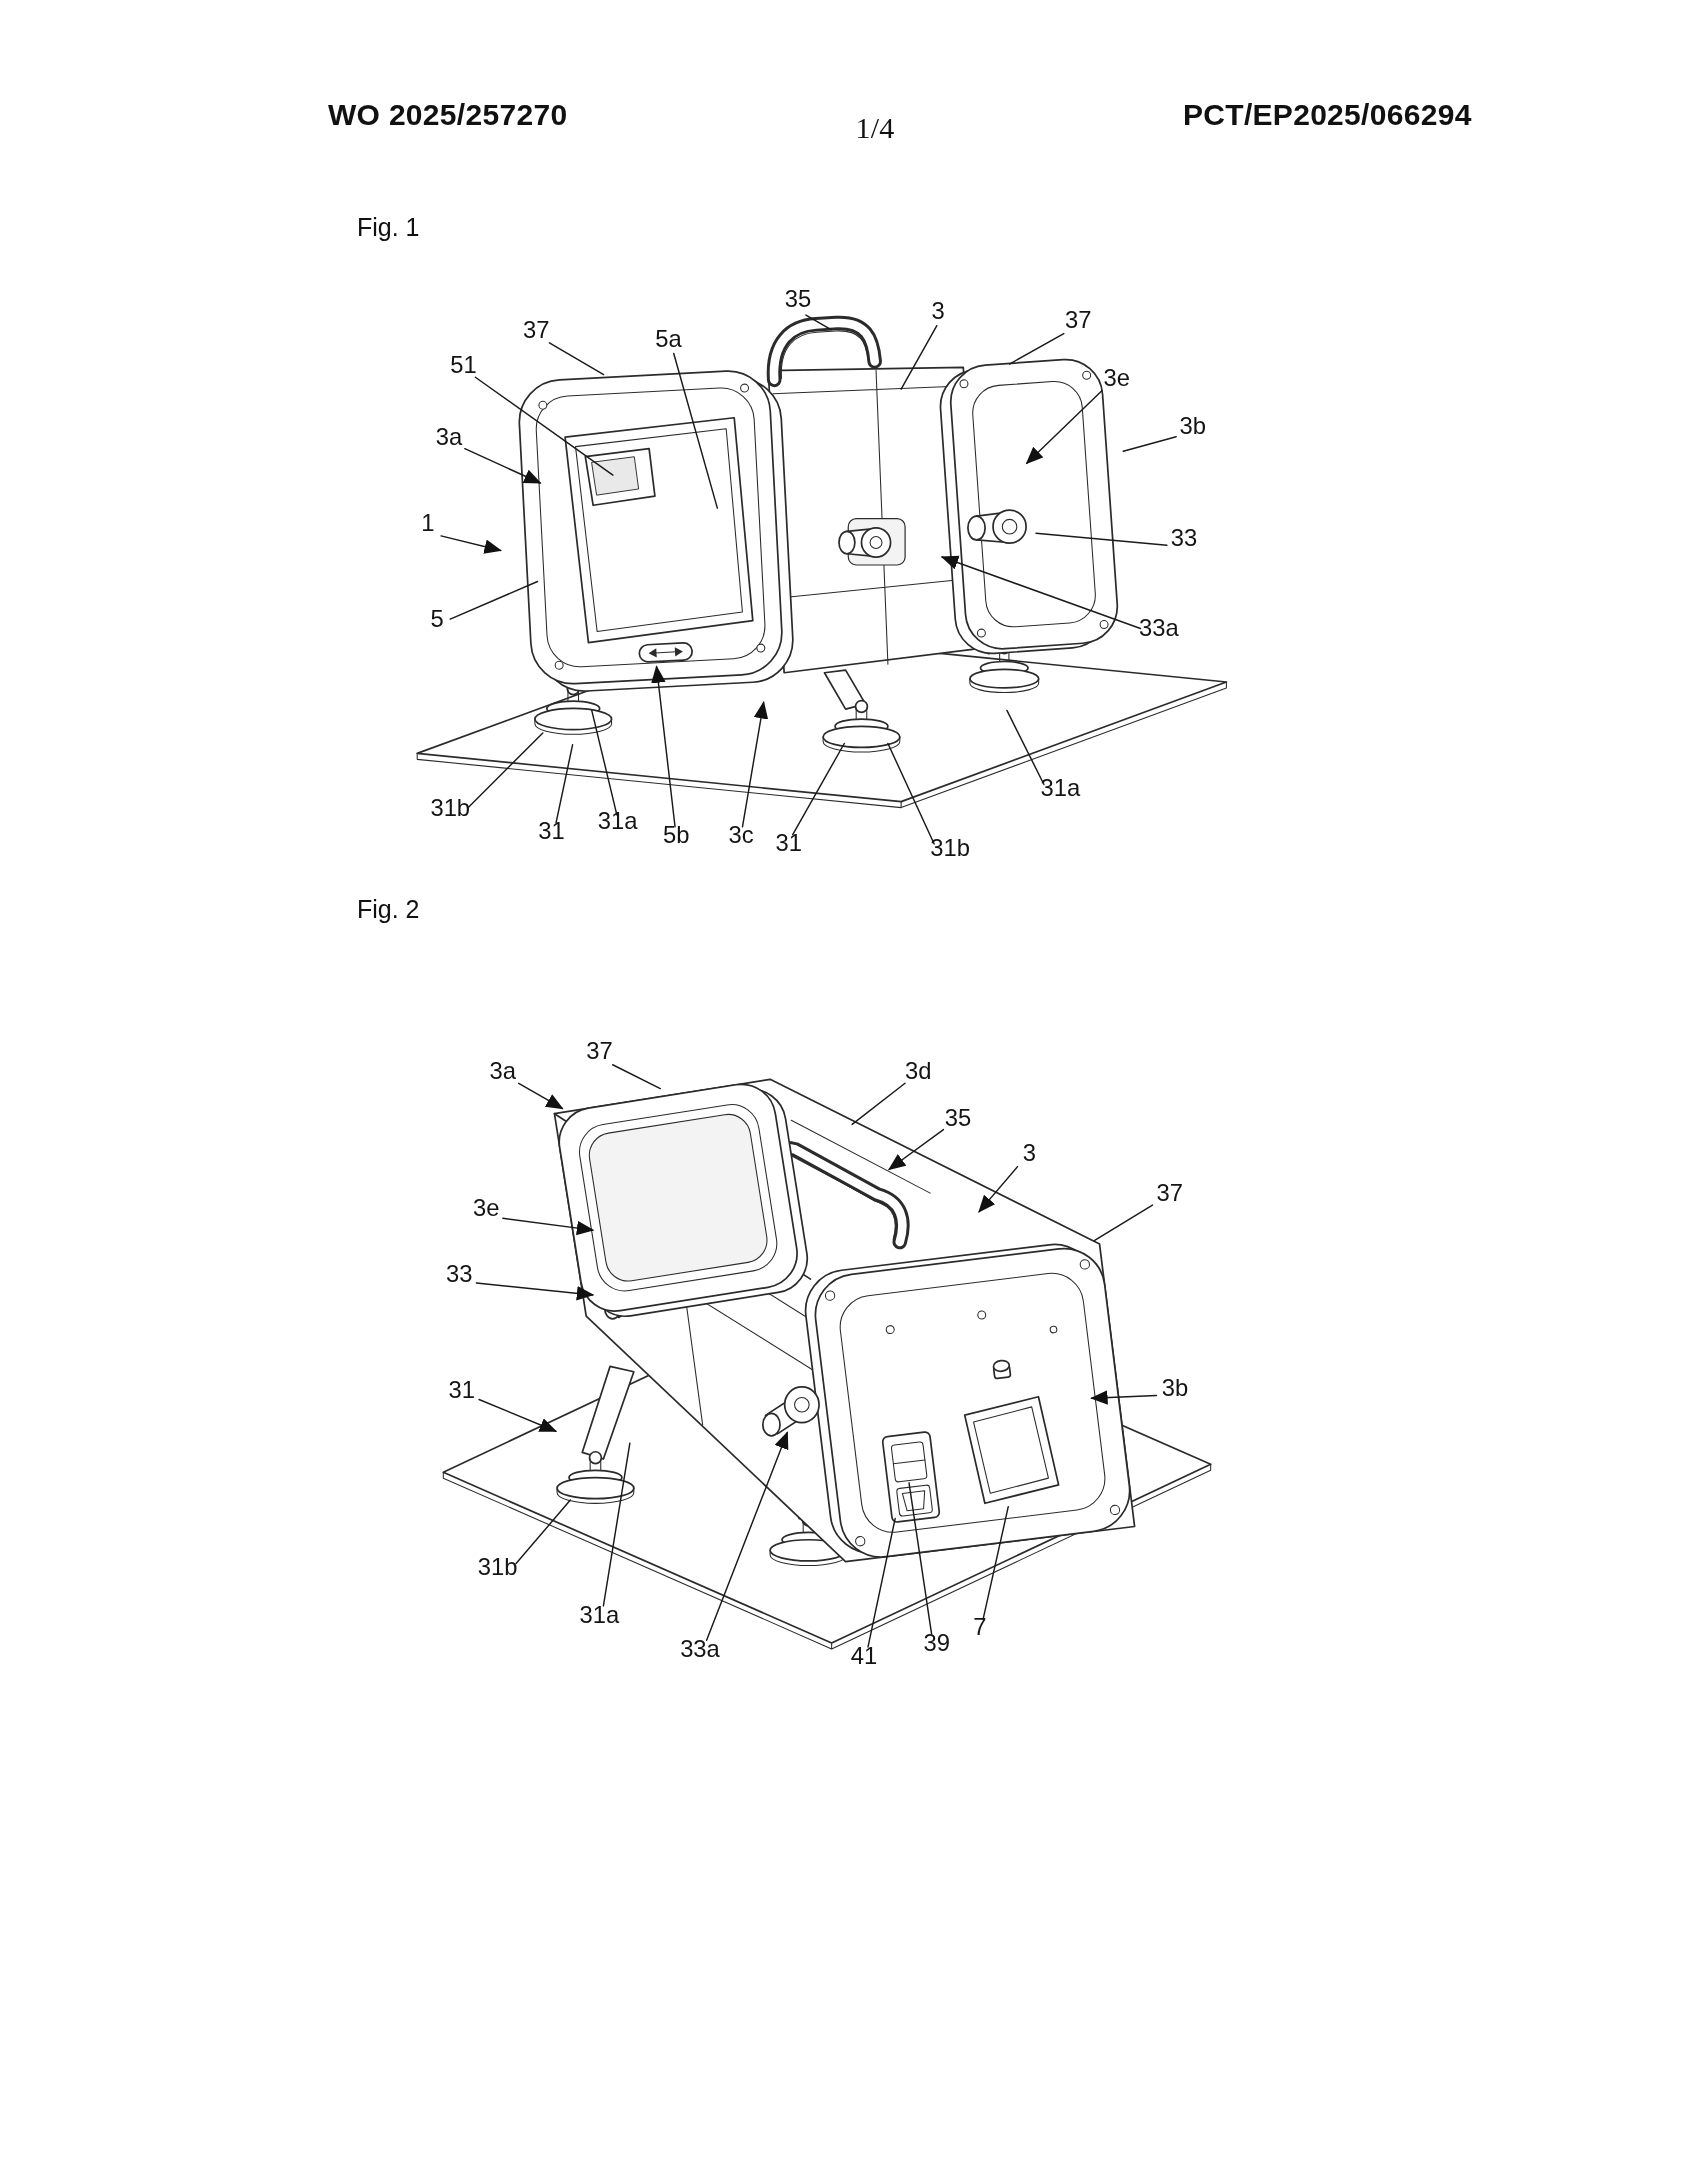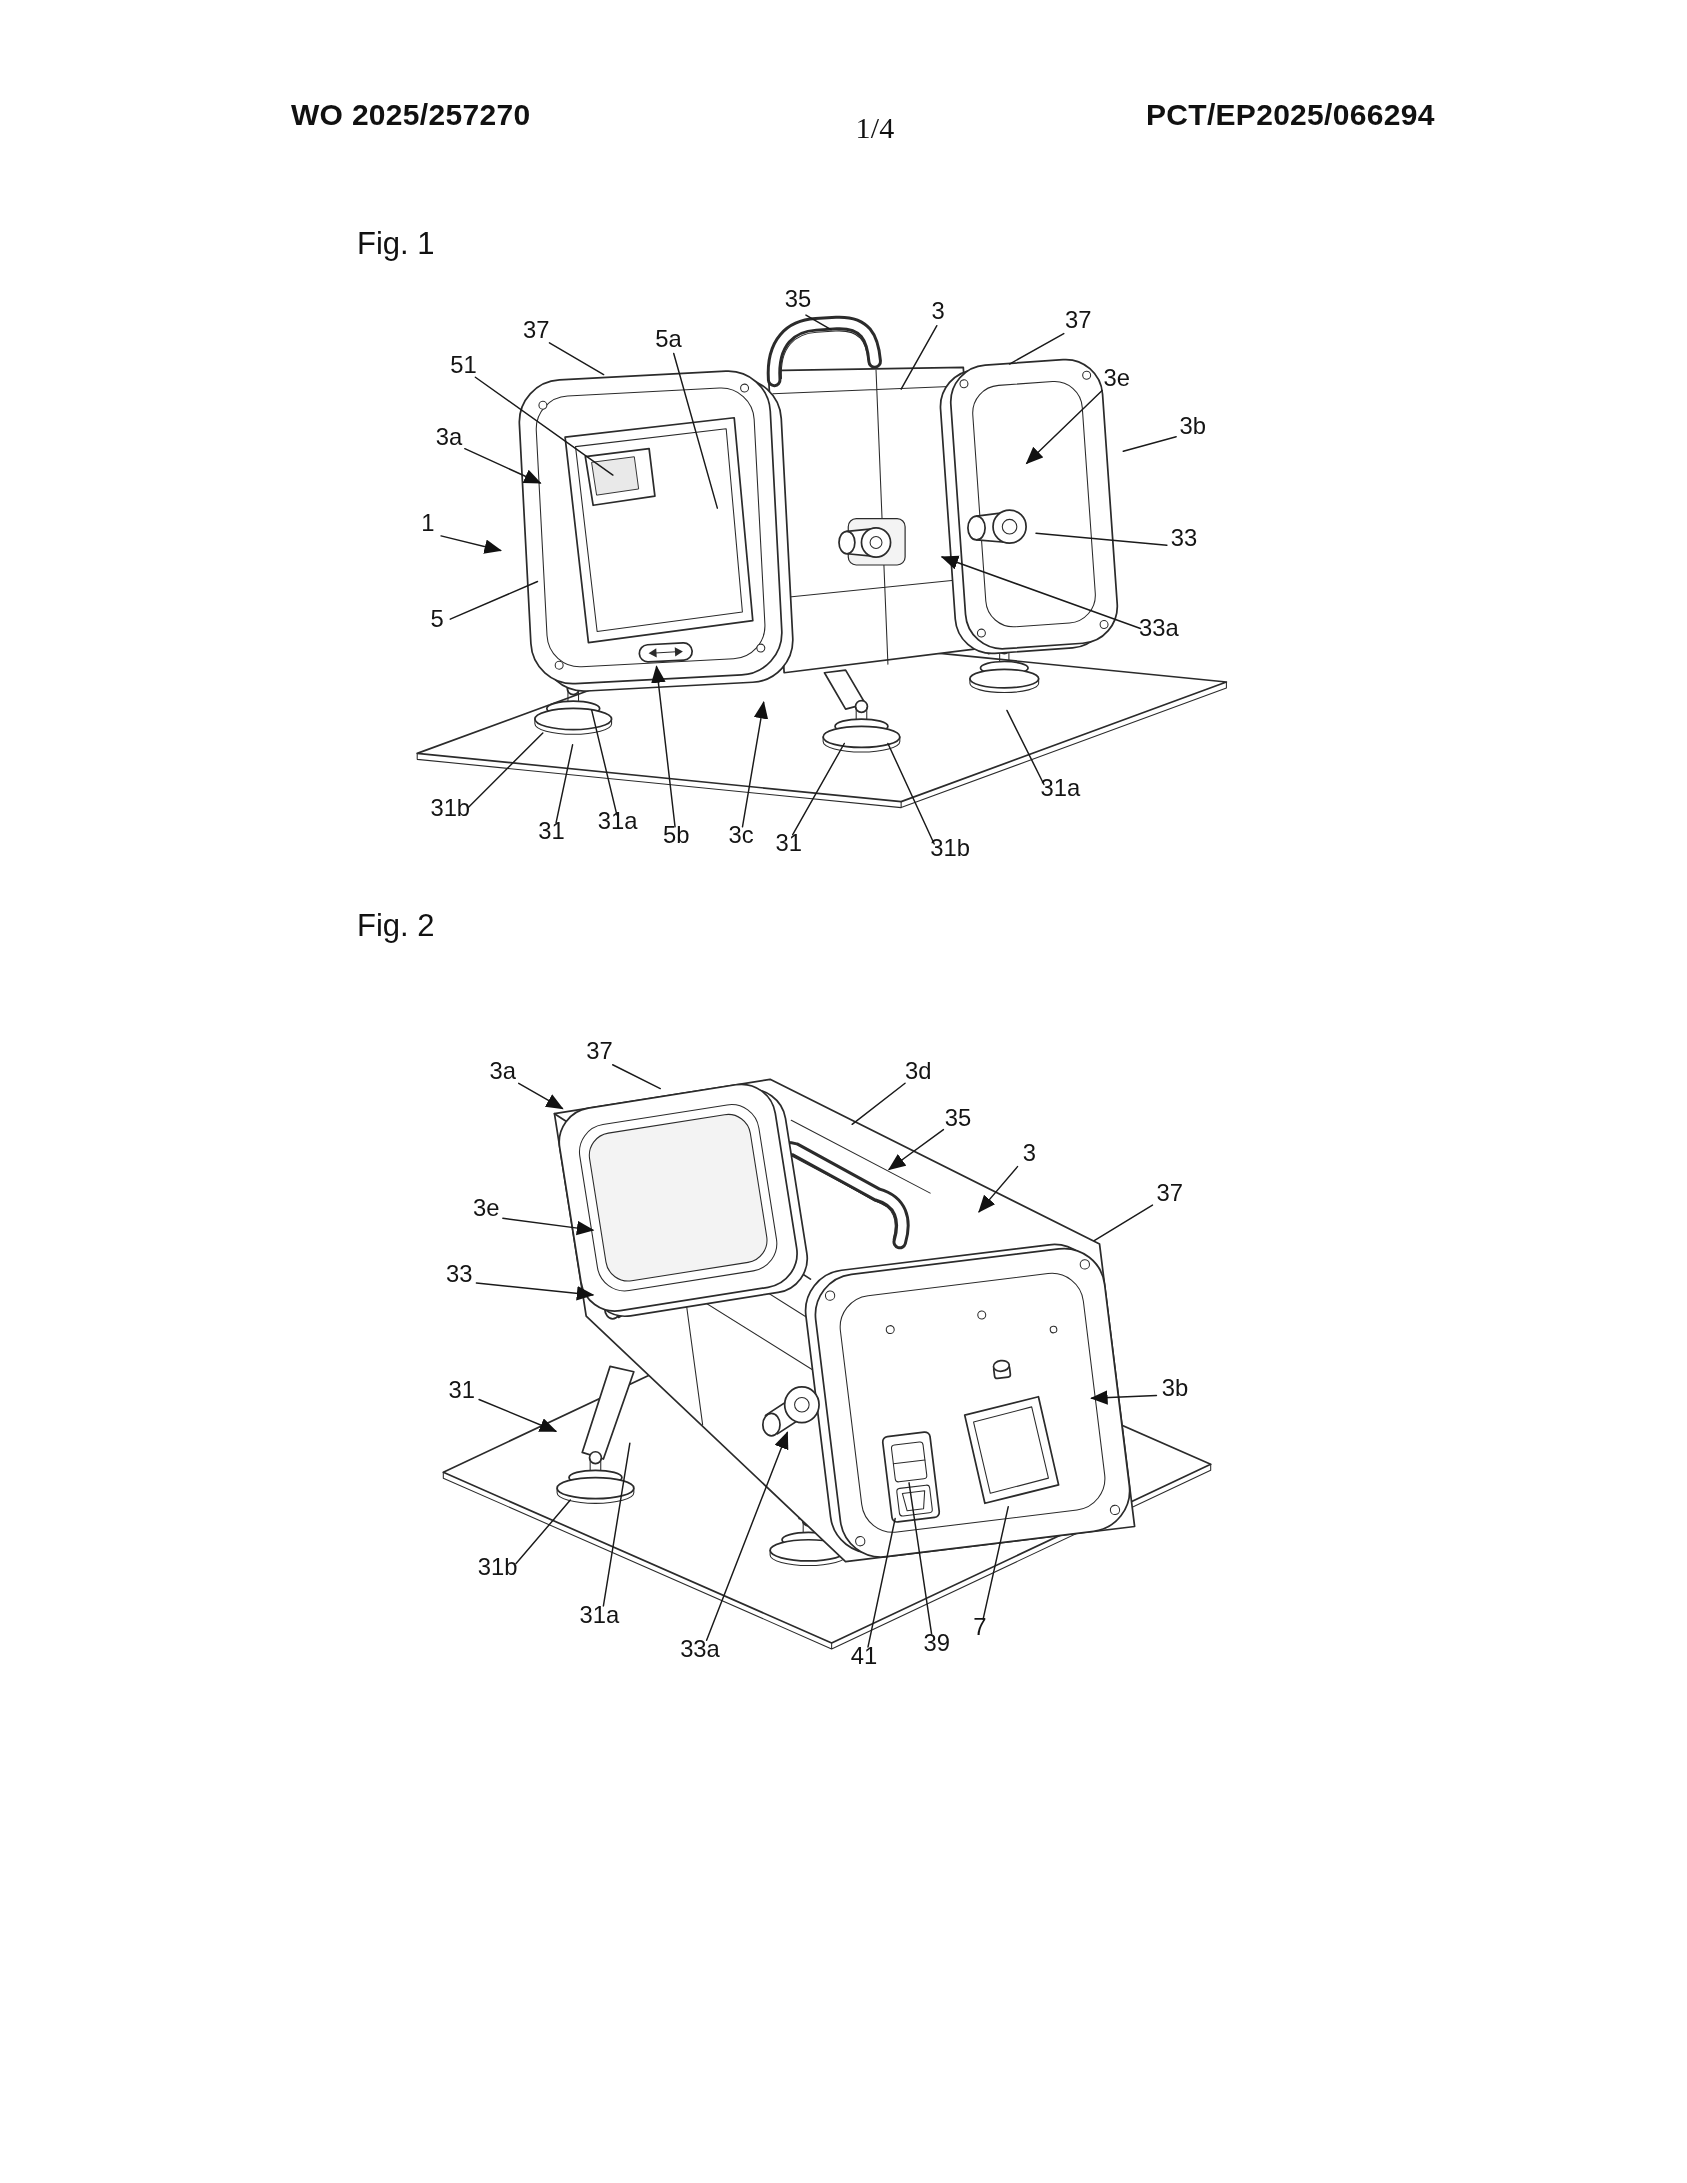--- a/index.html
+++ b/index.html
@@ -1,19 +1,19 @@
 <!DOCTYPE html>
 <html style="font-size:10.6px"><head>
 <meta charset="utf-8">
 <style>
   html,body{margin:0;padding:0;background:#ffffff;}
   body{width:1687px;height:2183px;position:relative;font-family:"Liberation Sans",sans-serif;color:#111;}
   .hdr{position:absolute;font-size:30px;letter-spacing:0.3px;white-space:nowrap;}
-  .hdr.bold{font-weight:700;}
-  .figcap{position:absolute;font-size:31px;white-space:nowrap;margin-top:13px;}
+  .hdr.bold{font-weight:700;margin-left:37px;}
+  .figcap{position:absolute;font-size:25px;white-space:nowrap;}
   .figwrap{position:absolute;}
   .figwrap svg{display:block;width:100%;height:100%;}
   
   .fw{fill:#ffffff;stroke:#2b2b2b;stroke-width:2.6;stroke-linejoin:round;stroke-linecap:round;}
   .fl{fill:#f3f3f3;stroke:#2b2b2b;stroke-width:1.8;stroke-linejoin:round;}
   .ln{fill:none;stroke:#2b2b2b;stroke-width:2.6;stroke-linejoin:round;stroke-linecap:round;}
   .thin{stroke-width:1.6;}
   .lead{fill:none;stroke:#1a1a1a;stroke-width:2.2;stroke-linecap:round;}
   .ref{font-size:36px;fill:#141414;text-anchor:middle;}
 </style>

